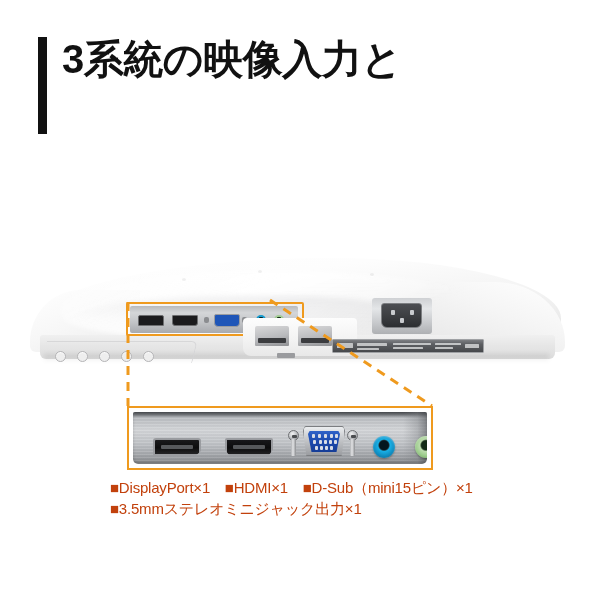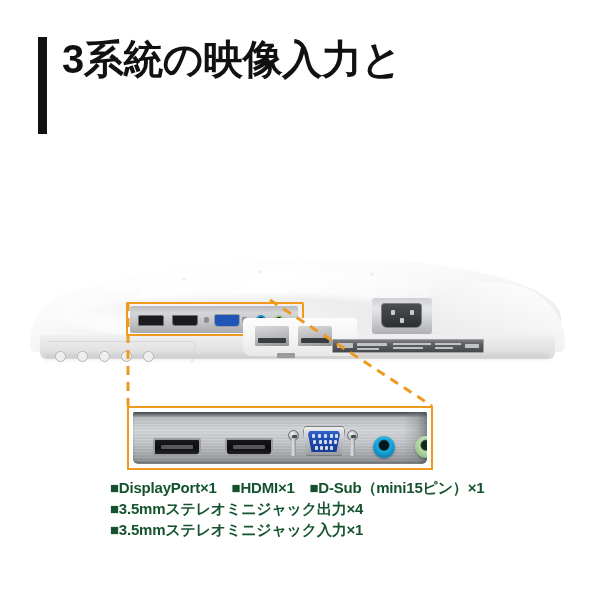--- a/index.html
+++ b/index.html
@@ -489,22 +489,22 @@
   
   #spec-text {
     position: absolute;
     left: 110px;
     top: 477px;
     width: 470px;
   }
   .spec-line {
     font-size: 15px;
     line-height: 21px;
-    font-weight: bold;
-    color: #14532d;
+    font-weight: normal;
+    color: #c2410c;
     white-space: nowrap;
     letter-spacing: -0.2px;
   }
 </style>
 </head>
 <body>
 
 <div id="headline">
   <div id="headline-bar"></div>
   <div id="headline-text">
@@ -613,15 +613,14 @@
       <div class="screw-shaft"></div>
     </div>
 
     <div class="jack" id="jack-blue"></div>
     <div class="jack" id="jack-green"></div>
   </div>
 </div>
 
 <div id="spec-text">
   <div class="spec-line">■DisplayPort×1　■HDMI×1　■D-Sub（mini15ピン）×1</div>
-  <div class="spec-line">■3.5mmステレオミニジャック出力×4</div>
-  <div class="spec-line">■3.5mmステレオミニジャック入力×1</div>
+  <div class="spec-line">■3.5mmステレオミニジャック出力×1</div>
 </div>
 
 </body></html>

